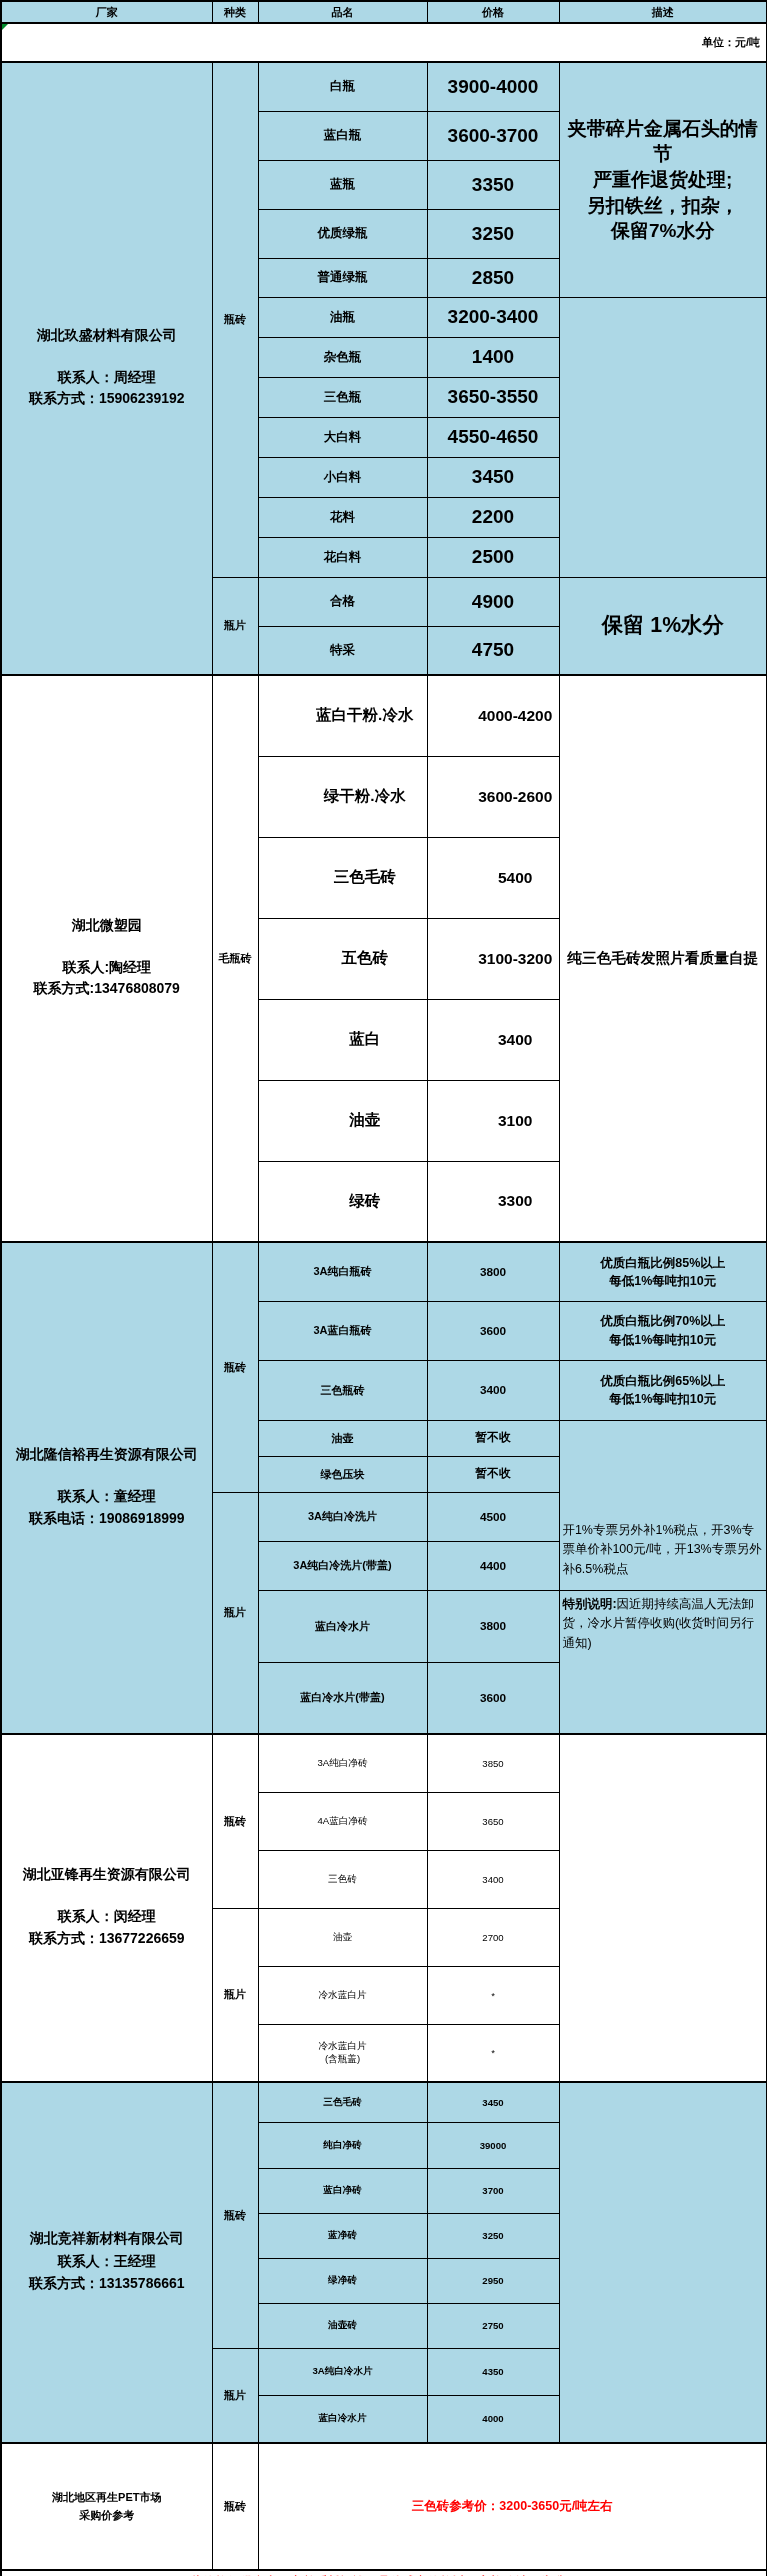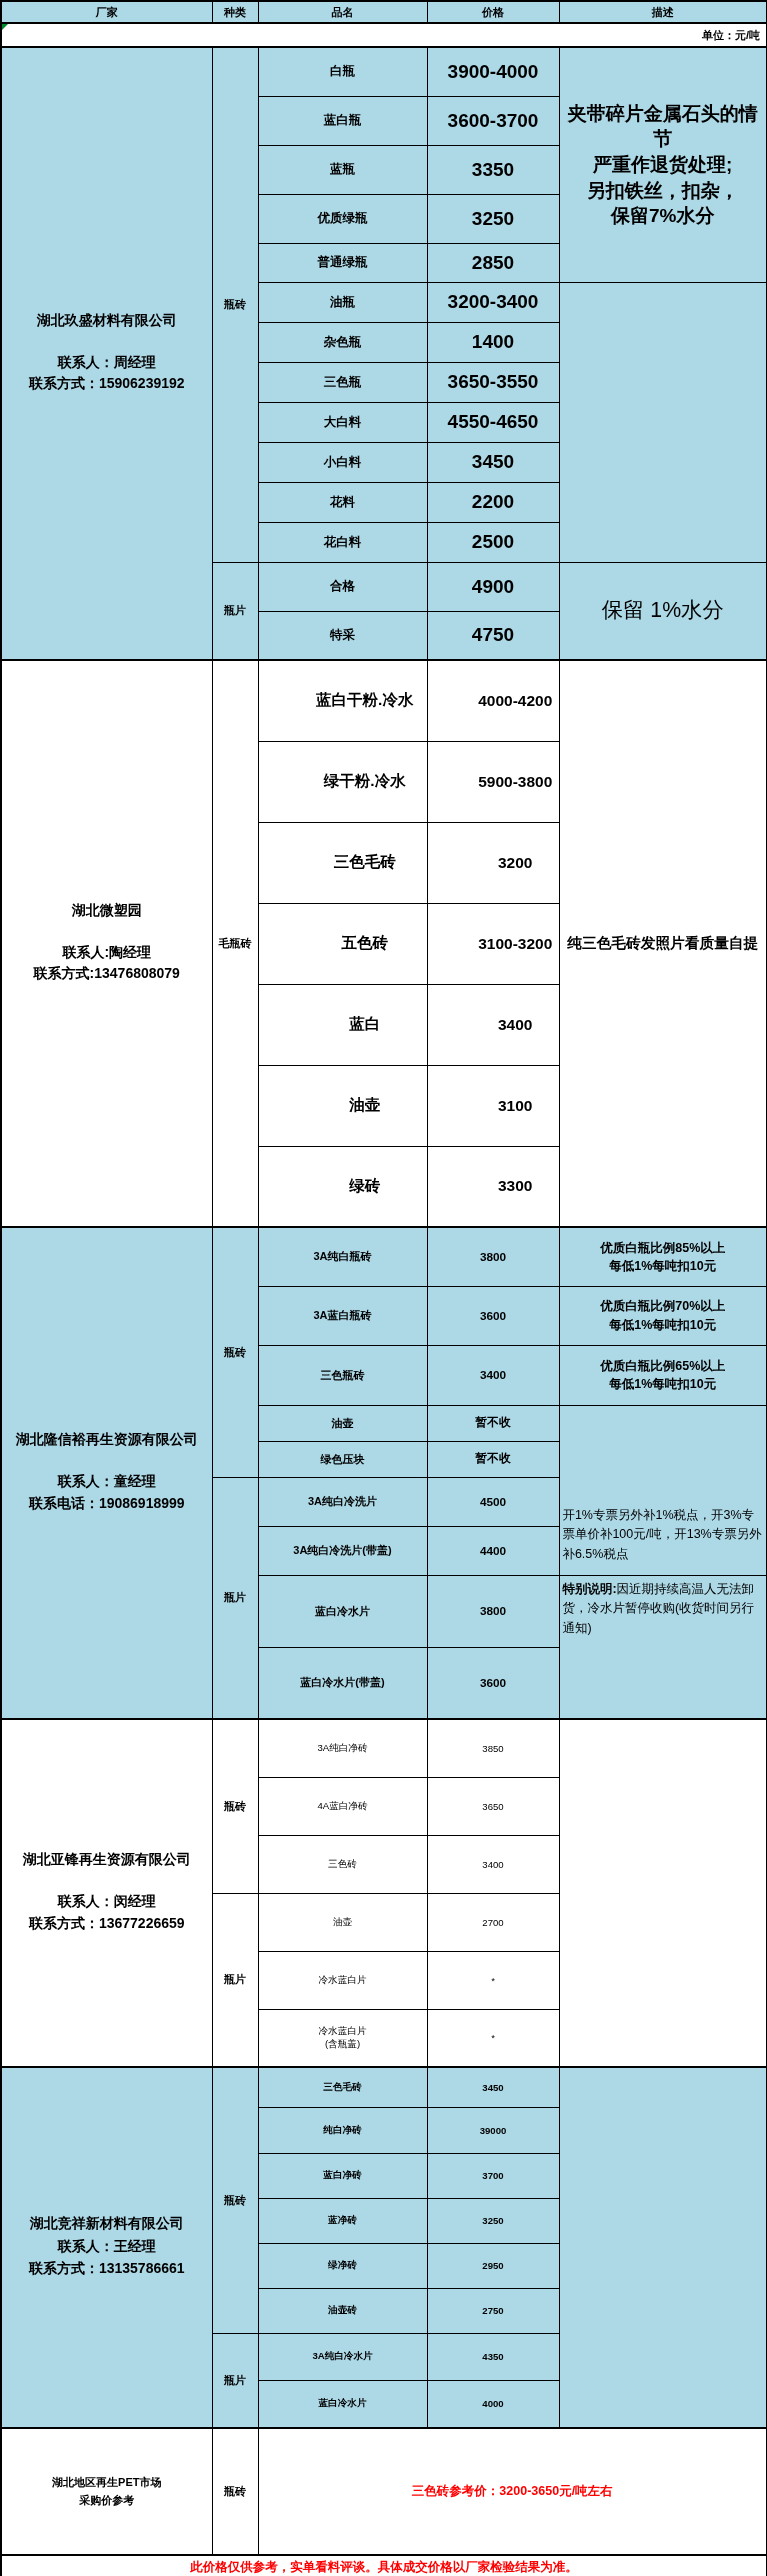--- a/index.html
+++ b/index.html
@@ -25,21 +25,21 @@
   
   tr.sA .pname{font-size:12.5px;font-weight:700;}
   tr.sA .price{font-size:19px;font-weight:700;}
   tr.sB .pname,tr.sB .price{font-size:15.5px;font-weight:700;padding-left:46px;}
   tr.sC .pname{font-size:11px;font-weight:700;}
   tr.sC .price{font-size:11.8px;font-weight:700;}
   tr.sD .pname,tr.sD .price{font-size:9.6px;font-weight:400;white-space:pre-line;}
   tr.sE .pname,tr.sE .price{font-size:9.6px;font-weight:700;}
   
   .descA{font-size:19px;font-weight:700;white-space:pre-line;line-height:1.35;}
-  .descPian{font-size:21.3px;font-weight:400;line-height:1.3;padding:0 20px;}
+  .descPian{font-size:21.3px;font-weight:700;line-height:1.3;padding:0 20px;}
   .descB{font-size:14.7px;font-weight:700;}
   .descC{font-size:12.5px;font-weight:700;white-space:pre-line;line-height:1.45;}
   .descTax{font-size:12.5px;font-weight:400;text-align:left;vertical-align:bottom;line-height:1.55;padding:2.9px 2.9px 10.3px 2.9px;}
   .descSpec{font-size:12.5px;font-weight:400;text-align:left;vertical-align:top;line-height:1.55;padding:4.4px 2.9px;}
   .descSpec .lbl{font-weight:700;}
   
   tr.sF .co-name2{font-size:11px;font-weight:700;white-space:pre-line;line-height:1.6;}
   .ref-red{font-size:12.5px;font-weight:700;color:#FF0000;}
   tr.footer td{font-size:12.5px;font-weight:700;color:#FF0000;border-top:2.2px solid #000;}
 </style>
@@ -57,21 +57,21 @@
 <tbody>
 
 <tr class="hdr">
   <th>厂家</th>
   <th>种类</th>
   <th>品名</th>
   <th>价格</th>
   <th>描述</th>
 </tr>
 
-<tr class="unit" style="height:24px">
+<tr class="unit" style="height:39px">
   <td colspan="5">
     <span class="err-tri"></span>
     <span>单位：元/吨</span>
   </td>
 </tr>
 
 <tr class="sA" style="height:49px">
   <td rowspan="14" class="company sec-top">
     <div class="co-name">湖北玖盛材料有限公司</div>
     <div class="co-gap"></div>
@@ -149,25 +149,25 @@
     <div class="co-line">联系人:陶经理</div>
     <div class="co-line">联系方式:13476808079</div>
   </td>
   <td rowspan="7" class="type-cell sec-top">毛瓶砖</td>
   <td class="pname sec-top">蓝白干粉.冷水</td>
   <td class="price sec-top">4000-4200</td>
   <td rowspan="7" class="descB sec-top">纯三色毛砖发照片看质量自提</td>
 </tr>
 <tr class="sB" style="height:81px">
   <td class="pname">绿干粉.冷水</td>
-  <td class="price">5900-3800</td>
+  <td class="price">3600-2600</td>
 </tr>
 <tr class="sB" style="height:81px">
   <td class="pname">三色毛砖</td>
-  <td class="price">3200</td>
+  <td class="price">5400</td>
 </tr>
 <tr class="sB" style="height:81px">
   <td class="pname">五色砖</td>
   <td class="price">3100-3200</td>
 </tr>
 <tr class="sB" style="height:81px">
   <td class="pname">蓝白</td>
   <td class="price">3400</td>
 </tr>
 <tr class="sB" style="height:81px">

